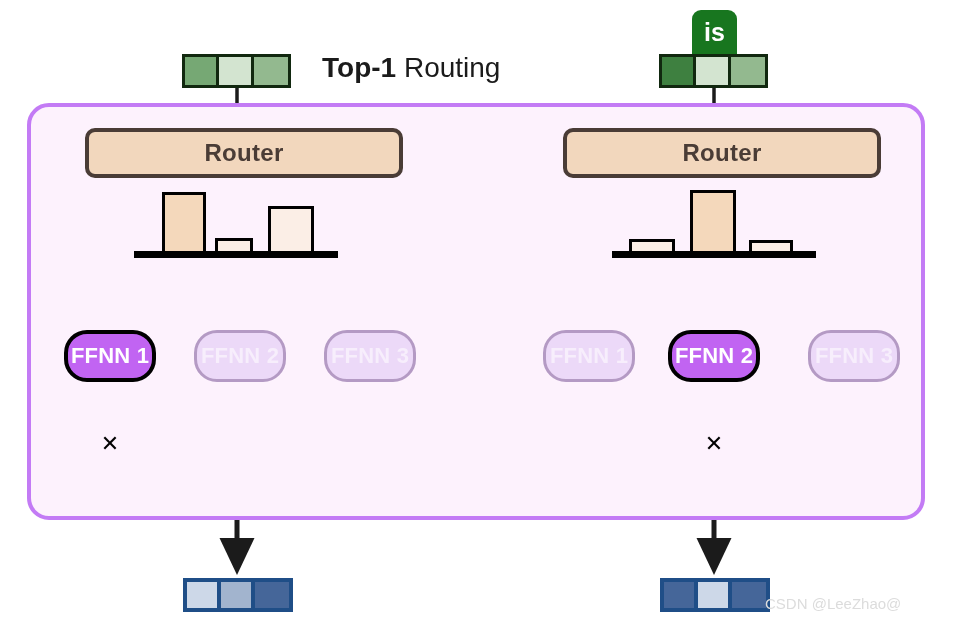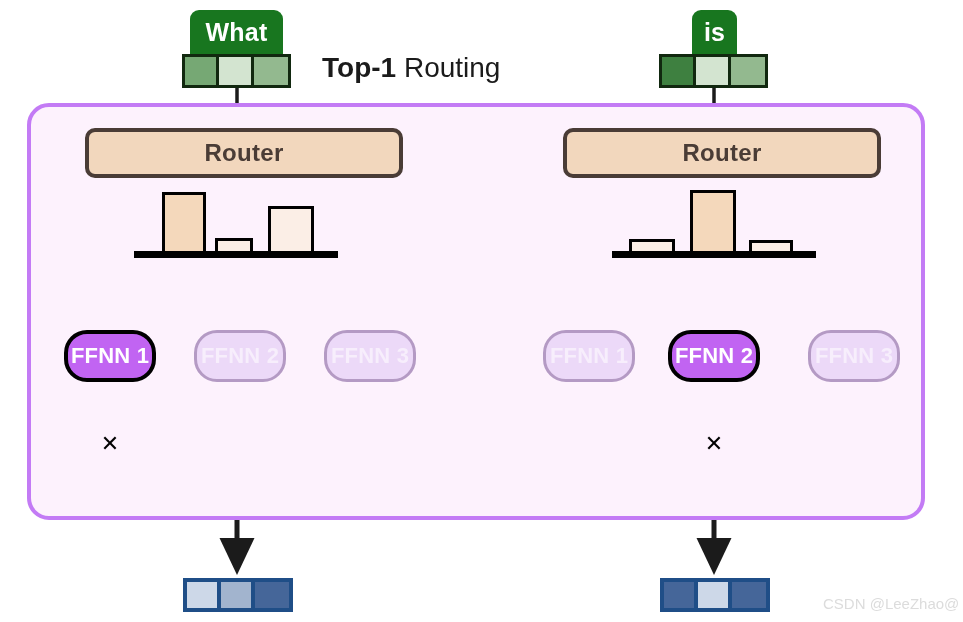--- a/index.html
+++ b/index.html
@@ -48,21 +48,21 @@
   .ffnn.active{background:#c164f2;border:4px solid #000000;}
   .ffnn.idle{background:#ecd9f8;border:3px solid #b49ac4;color:#f7eefc;}
 
   
   #title{position:absolute;left:322px;top:44px;width:320px;height:48px;
     font-size:28px;color:#1b1b1b;white-space:nowrap;line-height:48px;}
   #title .b{font-weight:bold;}
   #title .r{font-weight:normal;}
 
   
-  #watermark{position:absolute;left:823px;top:595px;font-size:15px;
+  #watermark{position:absolute;left:765px;top:595px;font-size:15px;
     color:#dcdcdc;white-space:nowrap;}
 </style>
 </head>
 <body>
 
 <div id="stage">
 
   <svg id="svg-layer" viewBox="0 0 963 622">
     <defs>
       <marker id="arrowhead" markerWidth="9" markerHeight="9" refX="4.2" refY="4.3" orient="auto" markerUnits="strokeWidth">
@@ -93,21 +93,20 @@
     <circle cx="110" cy="444" r="22" fill="#fbfbf9" stroke="#000000" stroke-width="5"></circle>
     <circle cx="714" cy="444" r="22" fill="#fbfbf9" stroke="#000000" stroke-width="5"></circle>
   </svg>
 
   <div id="panel"></div>
 
   <div id="title">
     <span class="b">Top-1</span><span class="r"> Routing</span>
   </div>
 
-  <div class="token-chip" style="left:190px;top:10px;width:93px;height:45px;">What</div>
 
   <div class="emb green" style="left:182px;top:54px;width:109px;height:34px;">
     <div class="cell" style="width:34.3px;background:#76a874;"></div>
     <div class="cell" style="width:34.3px;background:#d3e4d0;"></div>
     <div class="cell" style="width:34.4px;background:#93b98f;"></div>
   </div>
 
   <div class="router" style="left:85px;top:128px;width:318px;height:50px;">Router</div>
 
   <div>

